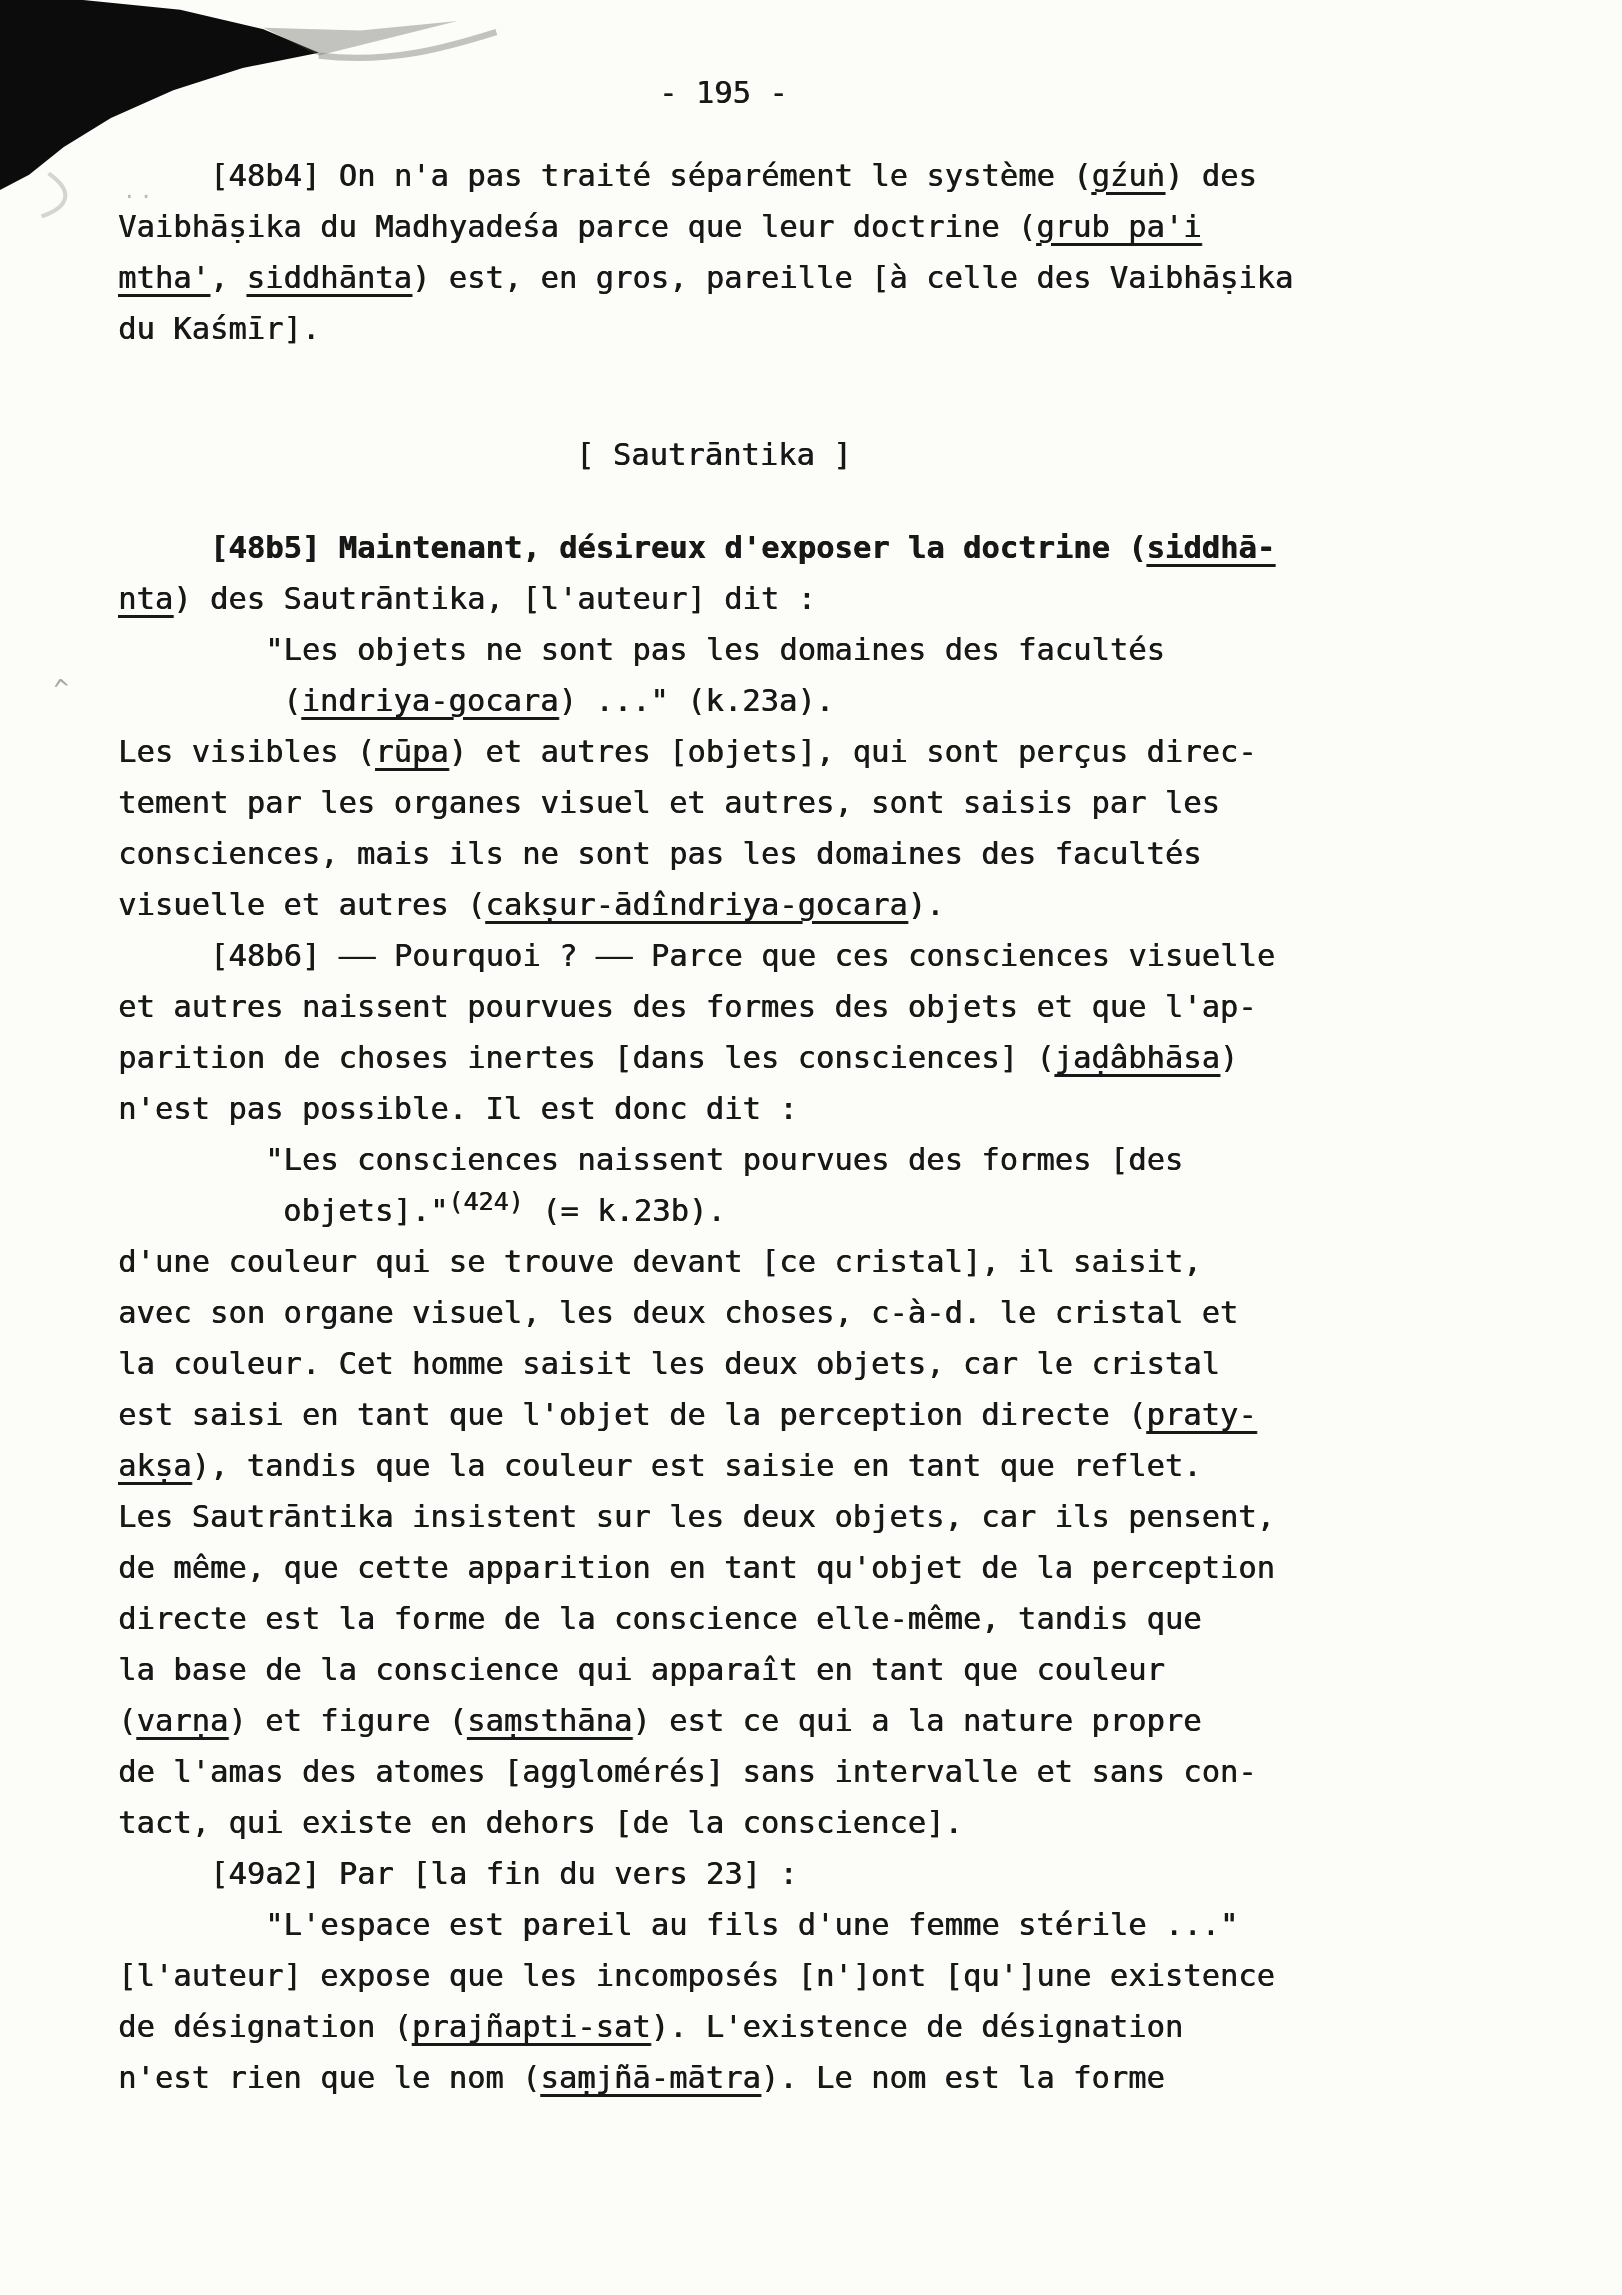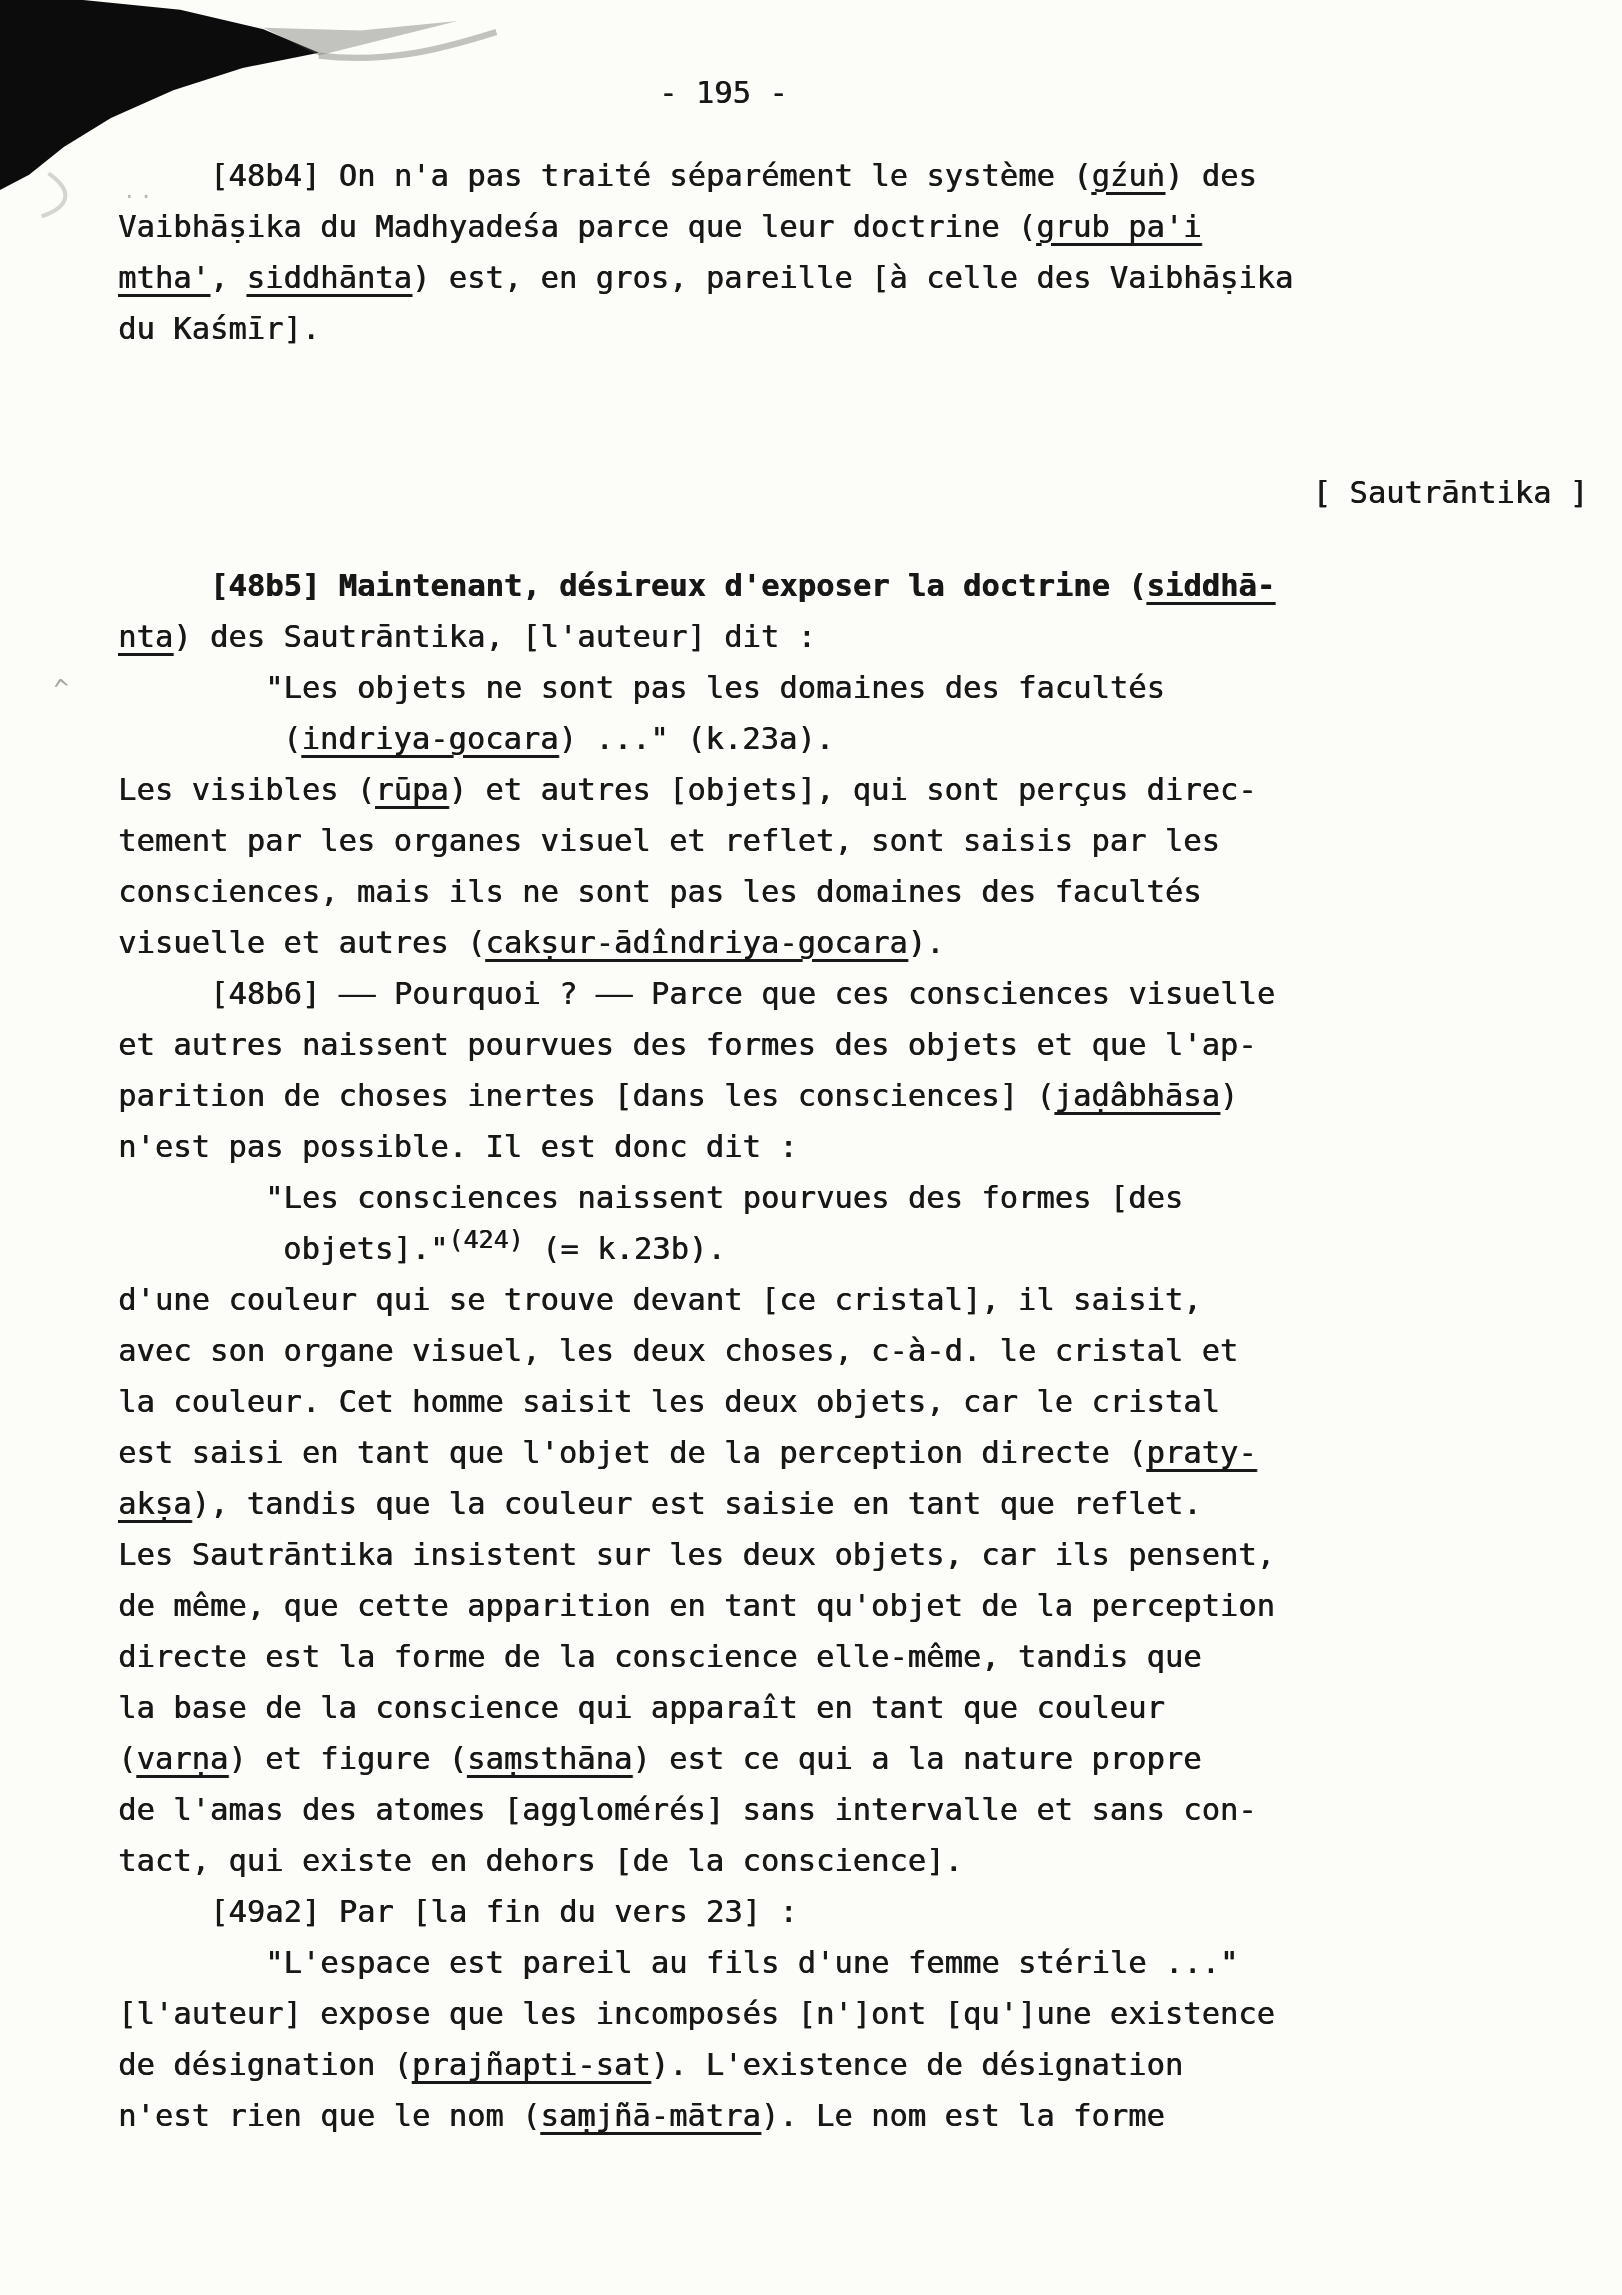--- a/index.html
+++ b/index.html
@@ -82,27 +82,27 @@
   <div class="caret-artifact">^</div>
   <div class="speck">..</div>
 
   <div class="text-body">
     <div class="line indent-pagenum">- 195 -</div>
 
   <div class="line indent-para" style="margin-top: 32px;"><span class="plain">[48b4] On n'a pas traité séparément le système (</span><span class="u">gźuṅ</span><span class="plain">) des</span></div>
       <div class="line indent-flush"><span class="plain">Vaibhāṣika du Madhyadeśa parce que leur doctrine (</span><span class="u">grub pa'i</span></div>
       <div class="line indent-flush"><span class="u">mtha'</span><span class="plain">, </span><span class="u">siddhānta</span><span class="plain">) est, en gros, pareille [à celle des Vaibhāṣika</span></div>
       <div class="line indent-flush"><span class="plain">du Kaśmīr].</span></div>
-      <div class="line indent-heading" style="margin-top: 113px; text-align: right;"><span class="plain">[ Sautrāntika ]</span></div>
+      <div class="line indent-heading" style="margin-top: 75px;"><span class="plain">[ Sautrāntika ]</span></div>
       <div class="line indent-para" style="margin-top: 42px; font-weight: bold;"><span class="plain">[48b5] Maintenant, désireux d'exposer la doctrine (</span><span class="u">siddhā-</span></div>
       <div class="line indent-flush"><span class="u">nta</span><span class="plain">) des Sautrāntika, [l'auteur] dit :</span></div>
       <div class="line indent-quote"><span class="plain">"Les objets ne sont pas les domaines des facultés</span></div>
       <div class="line indent-quote2"><span class="plain">(</span><span class="u">indriya-gocara</span><span class="plain">) ..." (k.23a).</span></div>
       <div class="line indent-flush"><span class="plain">Les visibles (</span><span class="u">rūpa</span><span class="plain">) et autres [objets], qui sont perçus direc-</span></div>
-      <div class="line indent-flush"><span class="plain">tement par les organes visuel et reflet, sont saisis par les</span></div>
+      <div class="line indent-flush"><span class="plain">tement par les organes visuel et autres, sont saisis par les</span></div>
       <div class="line indent-flush"><span class="plain">consciences, mais ils ne sont pas les domaines des facultés</span></div>
       <div class="line indent-flush"><span class="plain">visuelle et autres (</span><span class="u">cakṣur-ādîndriya-gocara</span><span class="plain">).</span></div>
       <div class="line indent-para"><span class="plain">[48b6] —— Pourquoi ? —— Parce que ces consciences visuelle</span></div>
       <div class="line indent-flush"><span class="plain">et autres naissent pourvues des formes des objets et que l'ap-</span></div>
       <div class="line indent-flush"><span class="plain">parition de choses inertes [dans les consciences] (</span><span class="u">jaḍâbhāsa</span><span class="plain">)</span></div>
       <div class="line indent-flush"><span class="plain">n'est pas possible. Il est donc dit :</span></div>
       <div class="line indent-quote"><span class="plain">"Les consciences naissent pourvues des formes [des</span></div>
       <div class="line indent-quote2"><span class="plain">objets]."</span><span class="sup">(424)</span><span class="plain"> (= k.23b).</span></div>
       <div class="line indent-flush"><span class="plain">d'une couleur qui se trouve devant [ce cristal], il saisit,</span></div>
       <div class="line indent-flush"><span class="plain">avec son organe visuel, les deux choses, c-à-d. le cristal et</span></div>

